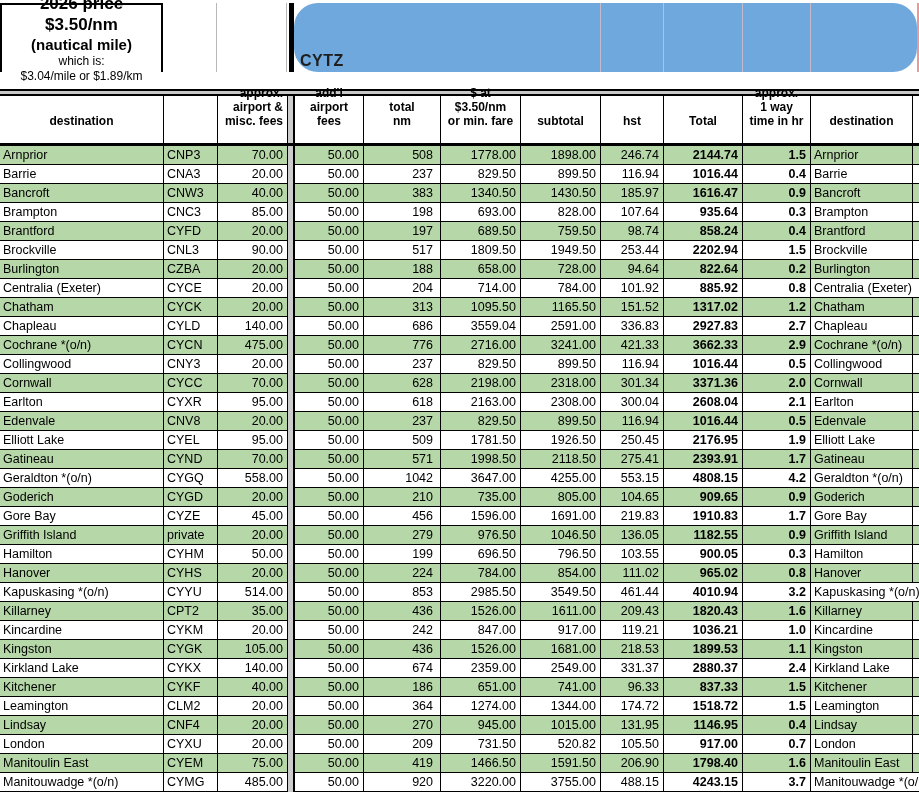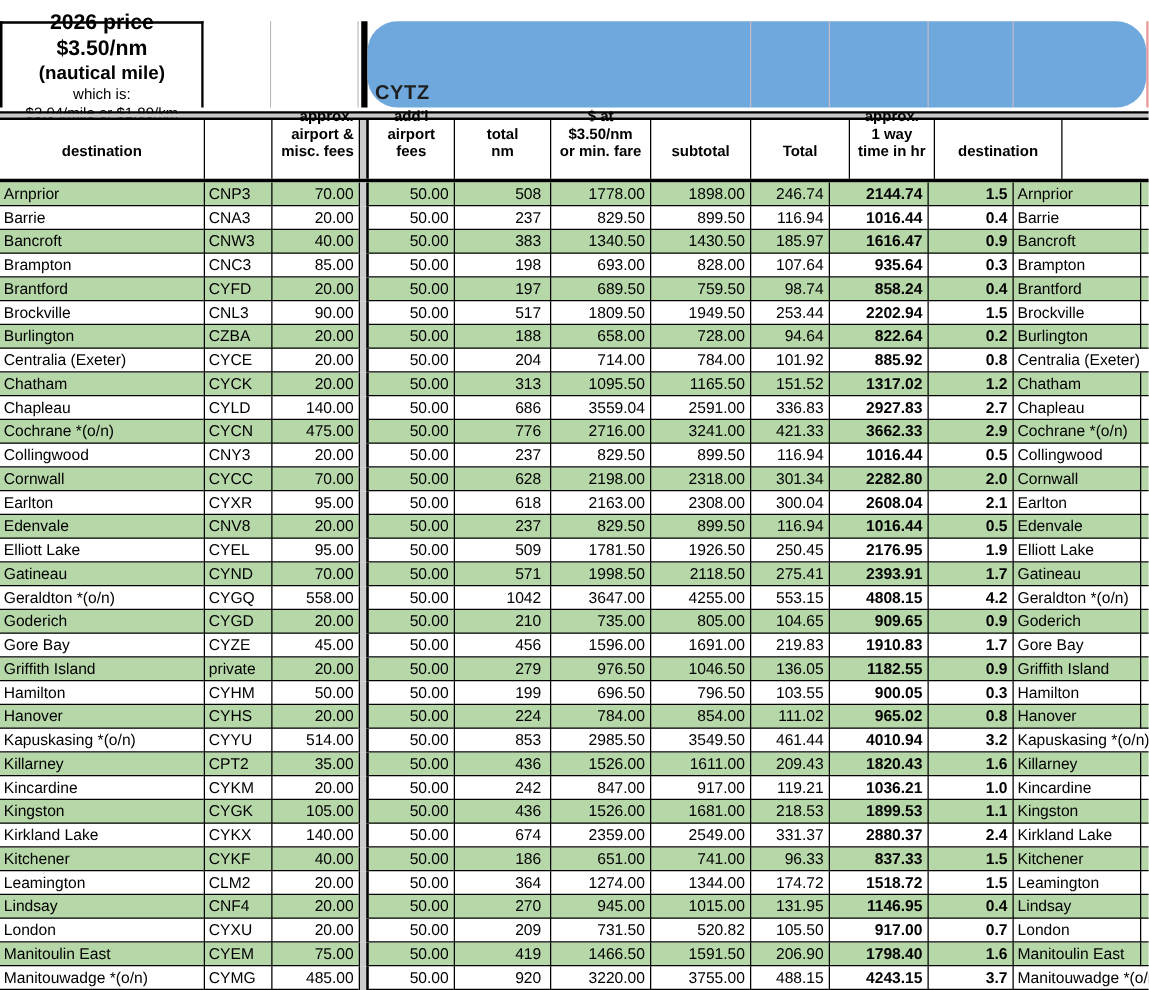--- a/index.html
+++ b/index.html
@@ -6,21 +6,21 @@
     --green:#b6d7a8; --blue:#6fa8dc; --gray:#cccccc; --pink:#ea9999; --line:#000;
   }
   html,body{margin:0;padding:0;}
   body{
     width:919px;height:792px;position:relative;overflow:hidden;
     font-family:"Liberation Sans", sans-serif;background:#fff;color:#000;
   }
   .abs{position:absolute;left:0;right:0;}
   
   #topstrip{top:0;height:3px;background:#fff;}
-  #bannerrow{top:17px;height:69px;display:flex;}
+  #bannerrow{top:3px;height:69px;display:flex;}
   #pricebox{
     width:163px;box-sizing:border-box;border:2px solid #000;border-bottom:none;
     display:flex;flex-direction:column;justify-content:center;align-items:center;
     text-align:center;background:#fff;
   }
   .pb-big{font-size:17px;font-weight:bold;line-height:21px;}
   .pb-mid{font-size:15px;font-weight:bold;line-height:19px;}
   .pb-sm{font-size:12px;line-height:15px;}
   .cellB{width:54px;box-sizing:border-box;border-right:1px solid #b7b7b7;background:#fff;}
   .cellC{width:70px;box-sizing:border-box;border-right:1px solid #b7b7b7;background:#fff;}
@@ -114,20 +114,21 @@
   <div class="hc wsp spacer"></div>
   <div class="hc w3 nol">add'l
 airport
 fees</div>
   <div class="hc w4">total
 nm</div>
   <div class="hc w5">$ at
 $3.50/nm
 or min. fare</div>
   <div class="hc w6">subtotal</div>
+  <div class="hc w7">hst</div>
   <div class="hc w8">Total</div>
   <div class="hc w9">approx.
 1 way
 time in hr</div>
   <div class="hc w10">destination</div>
   <div class="hc wsl"></div>
 </div>
 
 <div id="headerline" class="abs"></div>
 
@@ -315,21 +316,21 @@
     <div class="row g">
       <div class="cell w0 al first">Cornwall</div>
       <div class="cell w1 al">CYCC</div>
       <div class="cell w2 ar">70.00</div>
       <div class="cell wsp spacer"></div>
       <div class="cell w3 ar nol">50.00</div>
       <div class="cell w4 ar nmpad">628</div>
       <div class="cell w5 ar">2198.00</div>
       <div class="cell w6 ar">2318.00</div>
       <div class="cell w7 ar">301.34</div>
-      <div class="cell w8 ar b">2282.80</div>
+      <div class="cell w8 ar b">3371.36</div>
       <div class="cell w9 ar b">2.0</div>
       <div class="cell w10 al dest2">Cornwall</div>
       <div class="cell wsl sliver"></div>
     </div>
     <div class="row w">
       <div class="cell w0 al first">Earlton</div>
       <div class="cell w1 al">CYXR</div>
       <div class="cell w2 ar">95.00</div>
       <div class="cell wsp spacer"></div>
       <div class="cell w3 ar nol">50.00</div>

